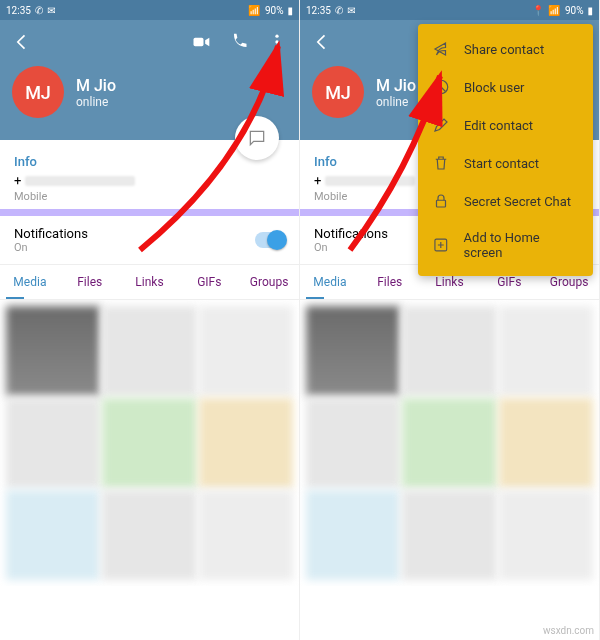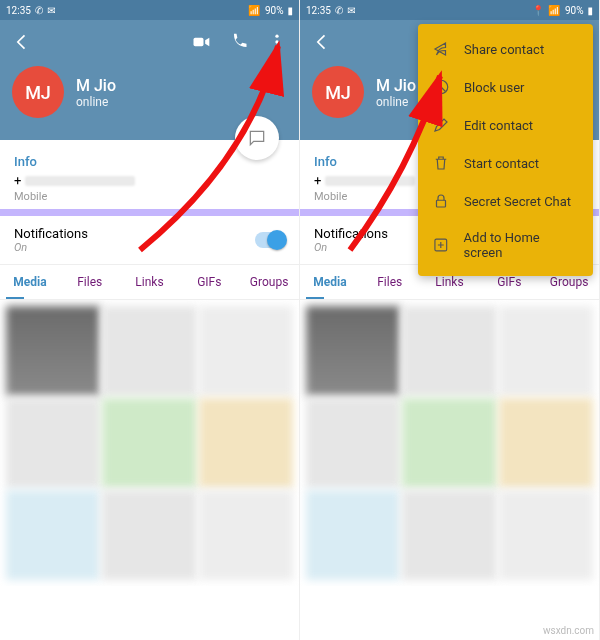--- a/index.html
+++ b/index.html
@@ -65,33 +65,33 @@
   .fab svg { width:20px; height:20px; stroke:#888; fill:none; stroke-width:1.5; }
   
   .info { padding: 14px 14px 6px 14px; font-size:13px; }
   .info-title { color:#3f8cc1; font-weight:500; margin-bottom:4px; font-size:13px; }
   .phone-num { display:flex; align-items:center; margin-top:2px; }
   .blur-bar { display:inline-block; background:#eaeaea; height:10px; width:110px; margin-left:4px; border-radius:2px; filter:blur(1px);}
   .phone-type { color:#9a9a9a; font-size:11px; margin-top:2px; }
   
   .notif { padding:10px 14px; border-top:7px solid #c4b5fd; display:flex; align-items:center;gap:20px; }
   .notif-left { flex:1; font-size:13px; }
-  .notif-sub { color:#9a9a9a; font-size:11px;font-style:italic; }
+  .notif-sub { color:#9a9a9a; font-size:11px; }
   .switch {
     width:30px; height:16px; background:#bcdcf6; border-radius:10px; position:relative;
   }
   .switch::after{
     content:""; position:absolute; right:-2px; top:-2px;
     width:20px; height:20px; border-radius:50%; background:#3ba0e6;
     box-shadow:0 1px 2px rgba(0,0,0,0.3);
   }
   
   .tabs { display:flex; border-top:1px solid #eee; border-bottom:1px solid #eee; }
   .tab { flex:1; text-align:center; padding:10px 0; font-size:12px; color:#701a75; position:relative; }
-  .tab.active { color:#3f8cc1; font-weight:700; }
+  .tab.active { color:#3f8cc1; font-weight:400; }
   .tab.active::after{
     content:""; position:absolute; left:10%; right:60%; bottom:0; height:2px; background:#3f8cc1;
   }
   
   .media {
     flex:1; position:relative; padding:6px;
     display:grid; grid-template-columns: repeat(3, 1fr); grid-auto-rows: 90px; gap:2px;
     overflow:hidden;
   }
   .thumb { background:#f0f0f0; filter:blur(4px); }

